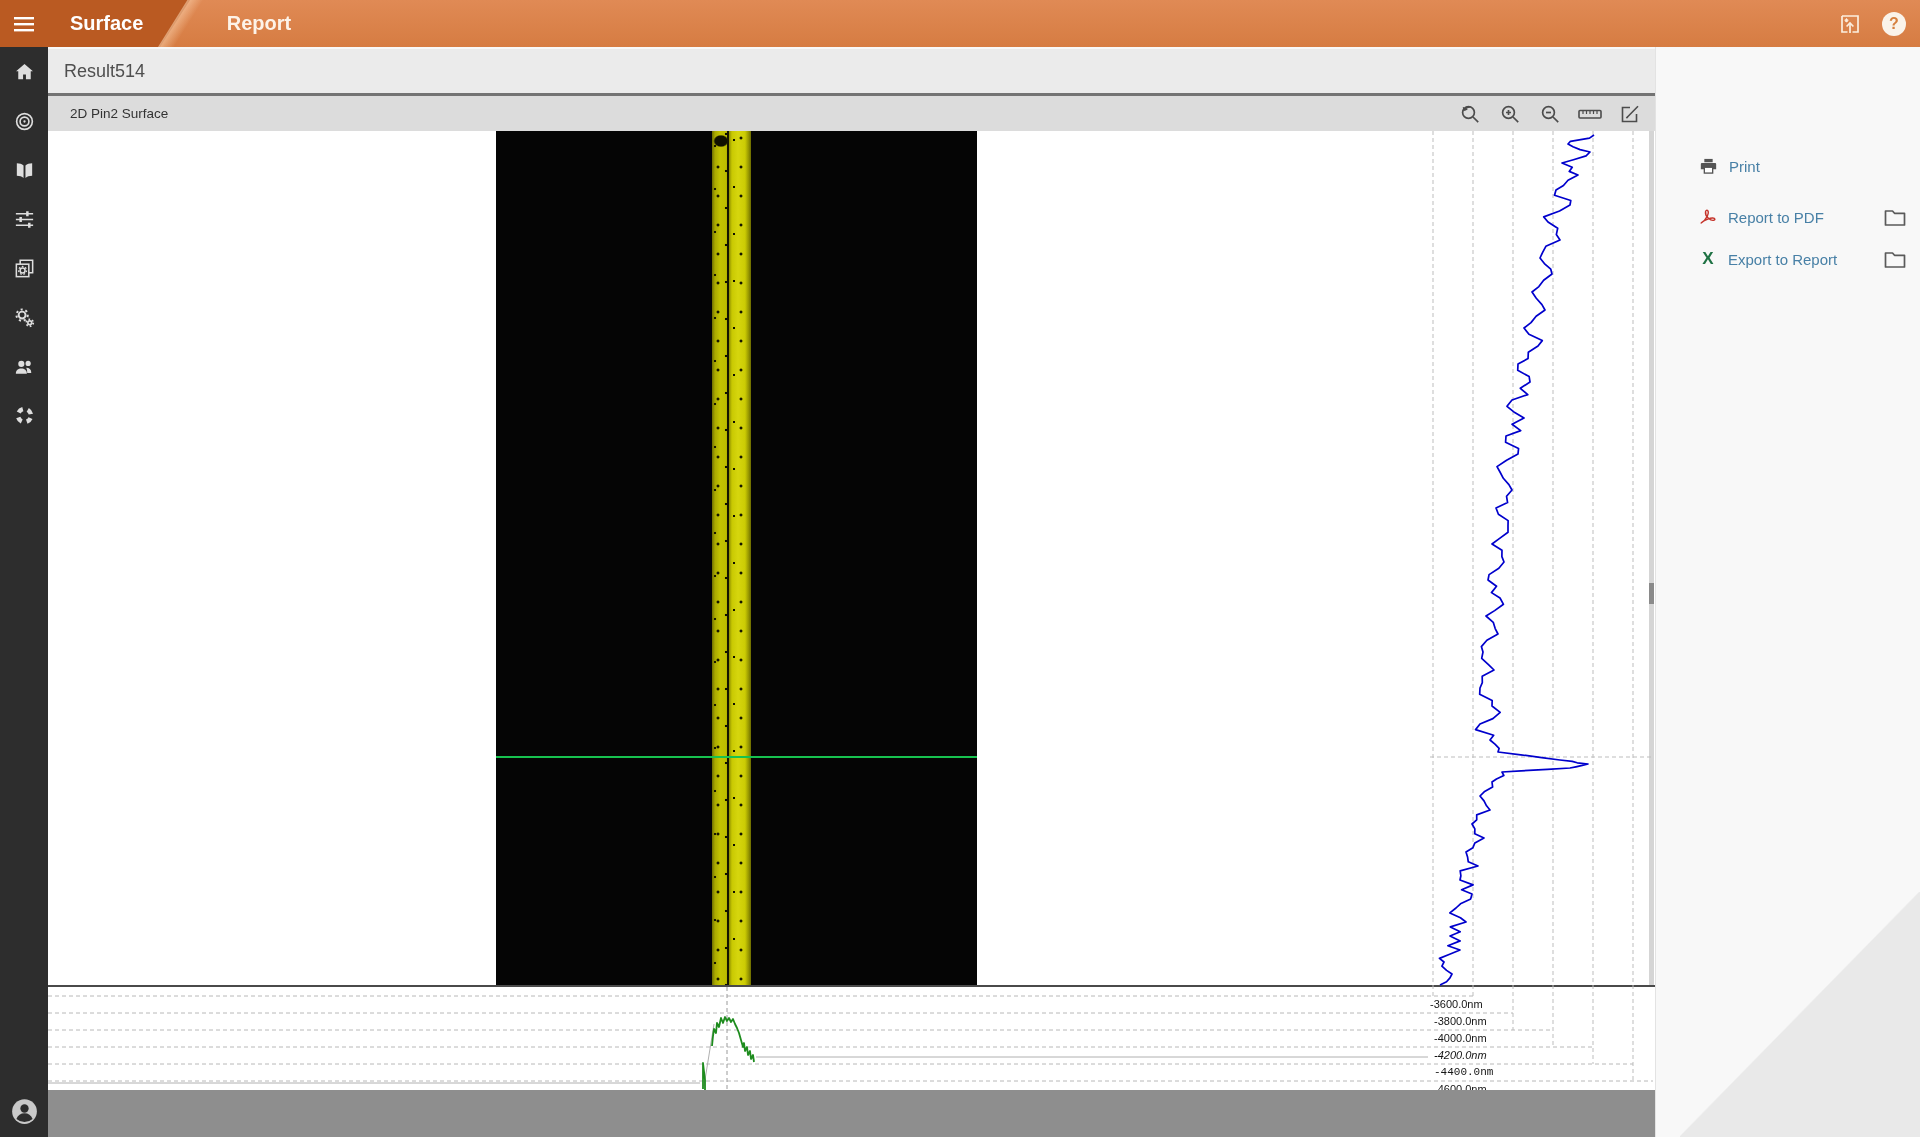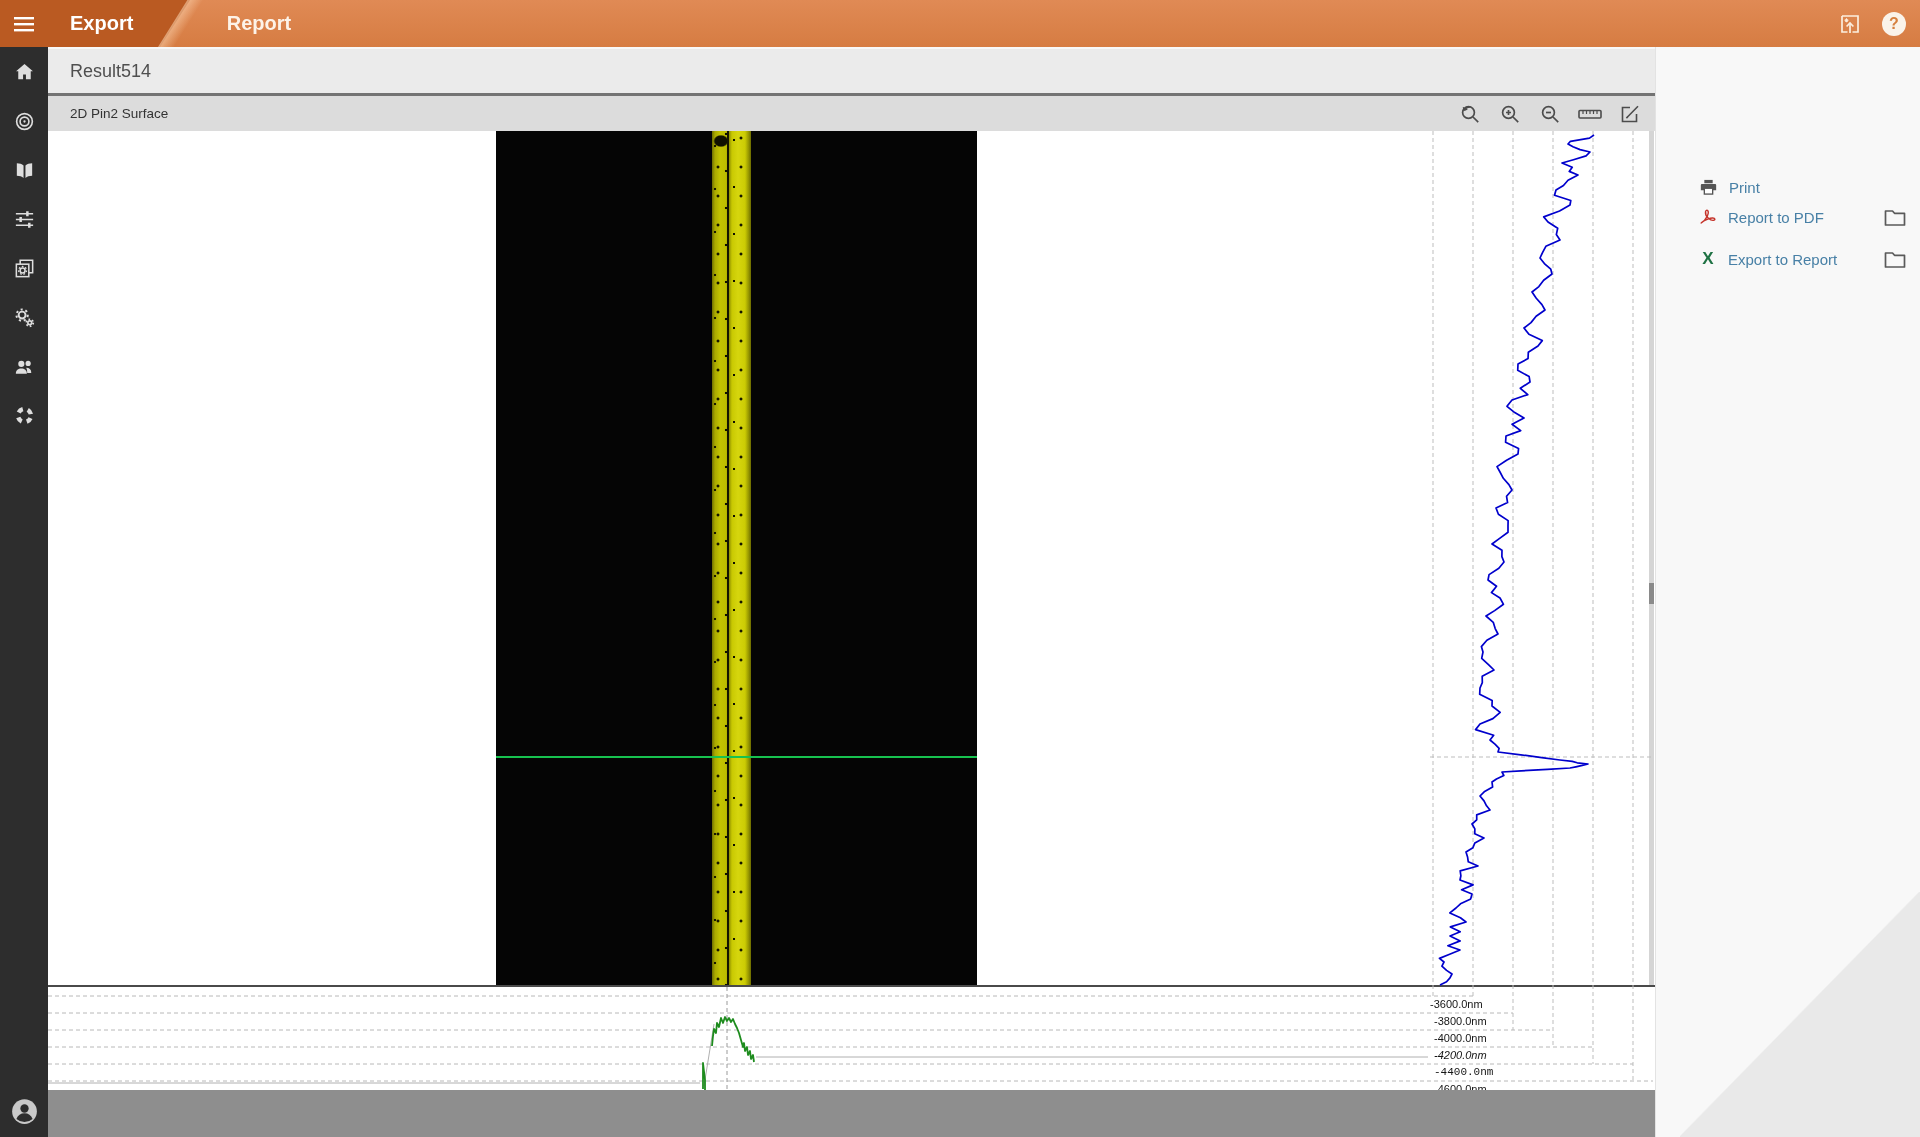--- a/index.html
+++ b/index.html
@@ -28,21 +28,21 @@
   .sidebar{position:absolute;left:0;top:47px;width:48px;height:1090px;background:#2d2d2d;}
   .side-icon{position:absolute;left:0;width:48px;height:40px;display:flex;align-items:center;
     justify-content:center;color:#dedede;cursor:pointer;}
   .side-icon svg{display:block;}
   .account-btn{position:absolute;left:0;bottom:8px;width:48px;height:36px;display:flex;
     align-items:center;justify-content:center;cursor:pointer;}
 
   
   .main{position:absolute;left:48px;top:47px;width:1607px;height:1090px;background:#fff;}
   .result-header{height:46px;background:#ebebeb;border-top:2px solid #f8f8f8;
-    display:flex;align-items:center;padding-left:22px;font-size:18px;color:#4f4f4f;}
+    display:flex;align-items:center;padding-left:16px;font-size:18px;color:#4f4f4f;}
   .viewer-toolbar{height:38px;background:#dcdcdc;border-top:3px solid #737373;
     display:flex;align-items:center;padding-left:22px;font-size:13.5px;color:#333;}
   .vt-icons{margin-left:auto;display:flex;align-items:center;gap:14px;padding-right:12px;}
   .vt-btn{width:26px;height:26px;display:flex;align-items:center;justify-content:center;
     color:#4c4c4c;cursor:pointer;}
   .viewport{position:relative;height:854px;background:#fff;}
   .scan-image{position:absolute;left:448px;top:0;width:481px;height:854px;background:#050505;cursor:crosshair;}
   .pin-stripe{position:absolute;left:216px;top:0;width:39px;height:100%;
     background-image:
       radial-gradient(ellipse 11px 9px at 9px 10px,#101000 55%,rgba(0,0,0,0) 70%),
@@ -86,21 +86,21 @@
     <div class="menu-btn">
       <svg width="24" height="24" viewBox="0 0 24 24">
         <g fill="#fff">
             <rect x="2" y="5" width="20" height="2.4"></rect>
             <rect x="2" y="11" width="20" height="2.4"></rect>
             <rect x="2" y="17" width="20" height="2.4"></rect>
           </g>
       </svg>
     </div>
     <div class="tab tab-results">
-      <span>Export</span>
+      <span>Surface</span>
     </div>
     <div class="tab-seam"></div>
     <div class="tab tab-report">
       <span>Report</span>
     </div>
     <div class="topbar-actions">
       <div class="tb-iconbtn">
         <svg width="26" height="26" viewBox="0 0 26 26" fill="none" stroke="#fbeede" stroke-width="1.7">
           <path d="M5 5h16v16h-5.5M5 5v16h5.5"></path>
           <path d="M13 22V12.5"></path>
@@ -232,21 +232,21 @@
     </div>
 
     <div class="divider"></div>
     <div class="profile-panel"></div>
     <div class="statusbar"></div>
   </main>
 
   <aside class="right-panel">
     <div class="corner-triangle"></div>
 
-    <div class="export-row" style="top:123px">
+    <div class="export-row" style="top:102px">
       <svg width="21" height="20" viewBox="0 0 24 24" fill="#555">
         <rect x="7" y="3.5" width="10" height="4"></rect>
         <path d="M4 8.5h16a1.2 1.2 0 0 1 1.2 1.2v6.3H2.8V9.7A1.2 1.2 0 0 1 4 8.5z"></path>
         <rect x="7" y="13.5" width="10" height="7" fill="#fff" stroke="#555" stroke-width="1.6"></rect>
       </svg>
       <span class="lbl">Print</span>
     </div>
 
     <div class="export-row" style="top:153px">
       <svg width="20" height="20" viewBox="0 0 22 22" fill="none" stroke="#c5342b" stroke-width="1.6">

